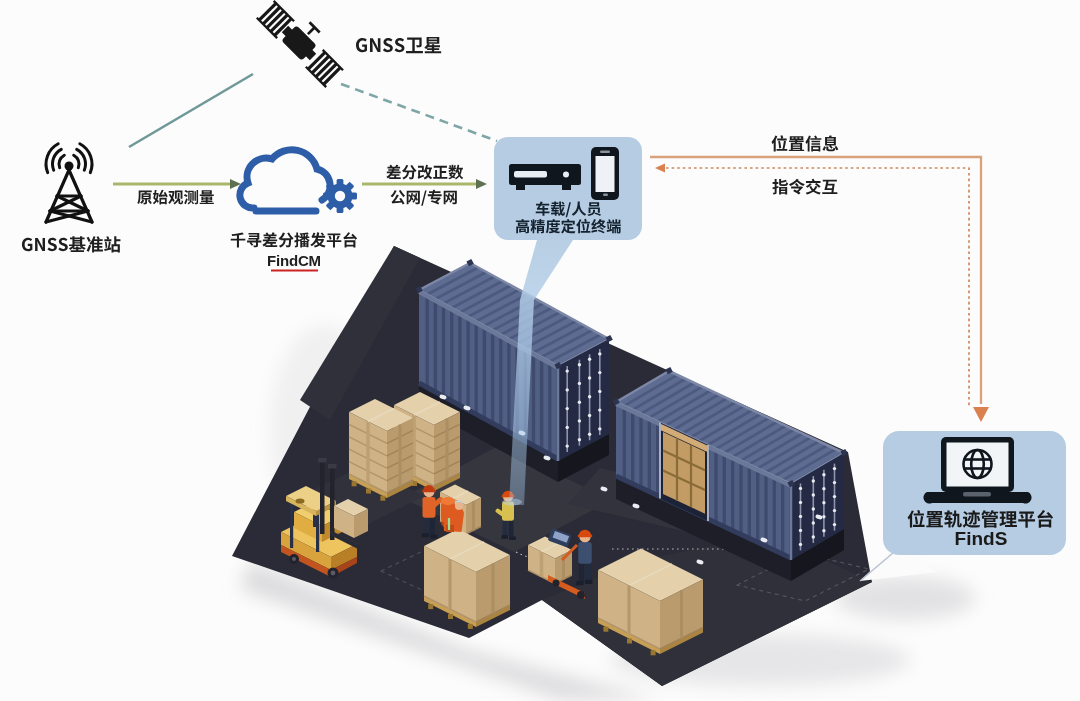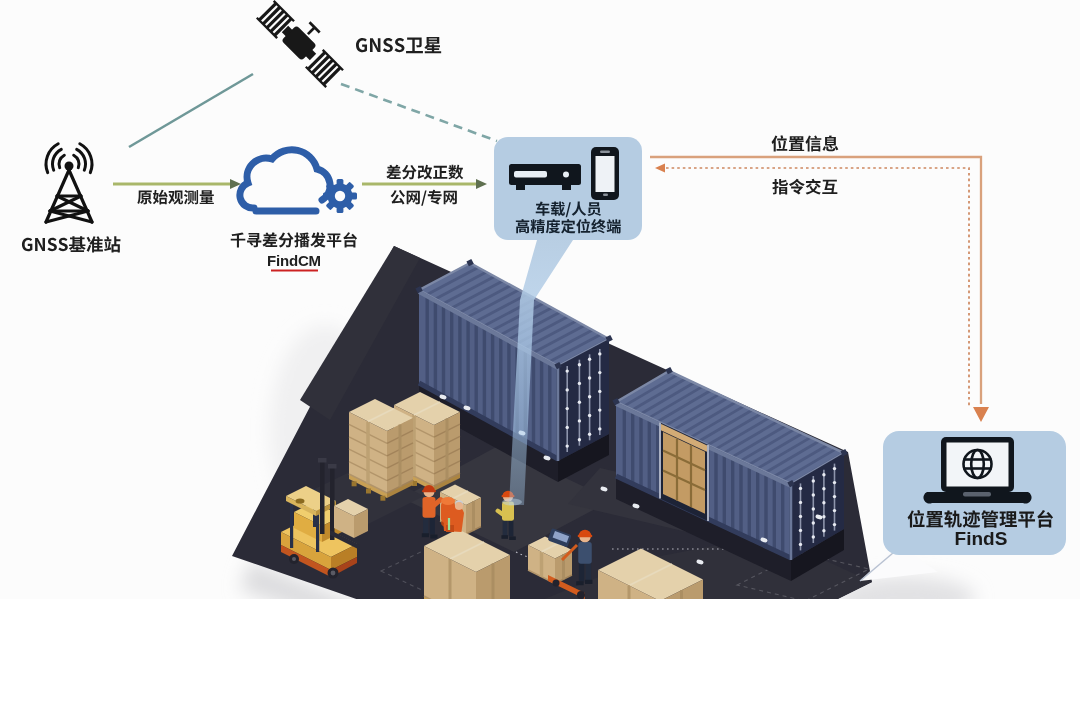--- a/index.html
+++ b/index.html
@@ -1,14 +1,14 @@
 <!DOCTYPE html>
 <html><head><meta charset="utf-8">
 <style>html,body{margin:0;padding:0;background:#fff;}
-#page{position:relative;width:1080px;height:599px;overflow:hidden;font-family:"Liberation Sans",sans-serif;}
+#page{position:relative;width:1080px;height:701px;overflow:hidden;font-family:"Liberation Sans",sans-serif;}
 </style></head>
 <body>
 <div id="page"><svg width="1080" height="701" viewBox="0 0 1080 701">
 <defs>
 <path id="u2f" d="M14 -181H112L360 806H263Z"></path>
         <path id="u43" d="M392 -14C489 -14 568 24 629 95L550 187C511 144 462 114 398 114C281 114 206 211 206 372C206 531 289 627 401 627C457 627 500 601 538 565L615 659C567 709 493 754 398 754C211 754 54 611 54 367C54 120 206 -14 392 -14Z"></path>
         <path id="u46" d="M91 0H239V300H502V424H239V617H547V741H91Z"></path>
         <path id="u47" d="M409 -14C511 -14 599 25 650 75V409H386V288H517V142C497 124 460 114 425 114C279 114 206 211 206 372C206 531 290 627 414 627C480 627 522 600 559 565L638 659C590 708 516 754 409 754C212 754 54 611 54 367C54 120 208 -14 409 -14Z"></path>
         <path id="u4d" d="M91 0H224V309C224 380 212 482 205 552H209L268 378L383 67H468L582 378L642 552H647C639 482 628 380 628 309V0H763V741H599L475 393C460 348 447 299 431 252H426C411 299 397 348 381 393L255 741H91Z"></path>
         <path id="u4e" d="M91 0H232V297C232 382 219 475 213 555H218L293 396L506 0H657V741H517V445C517 361 529 263 537 186H532L457 346L242 741H91Z"></path>

